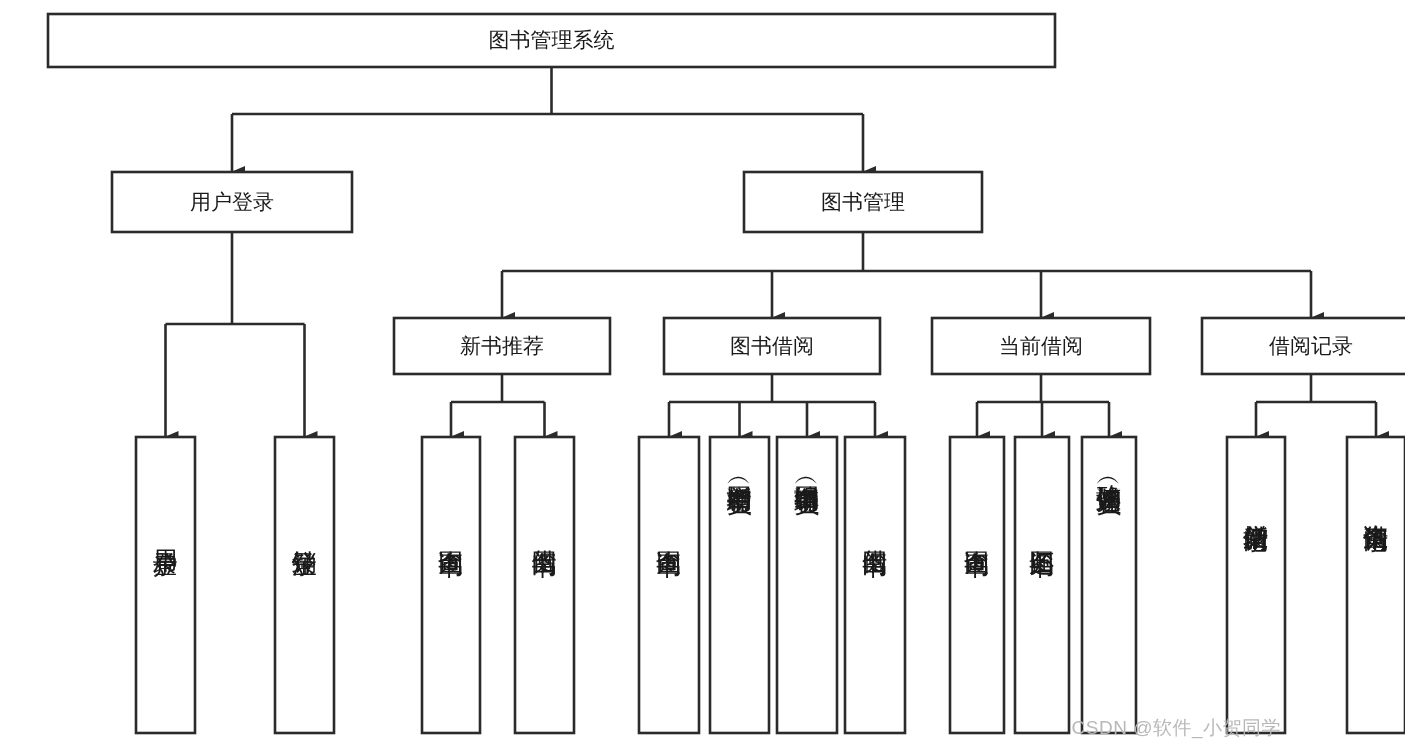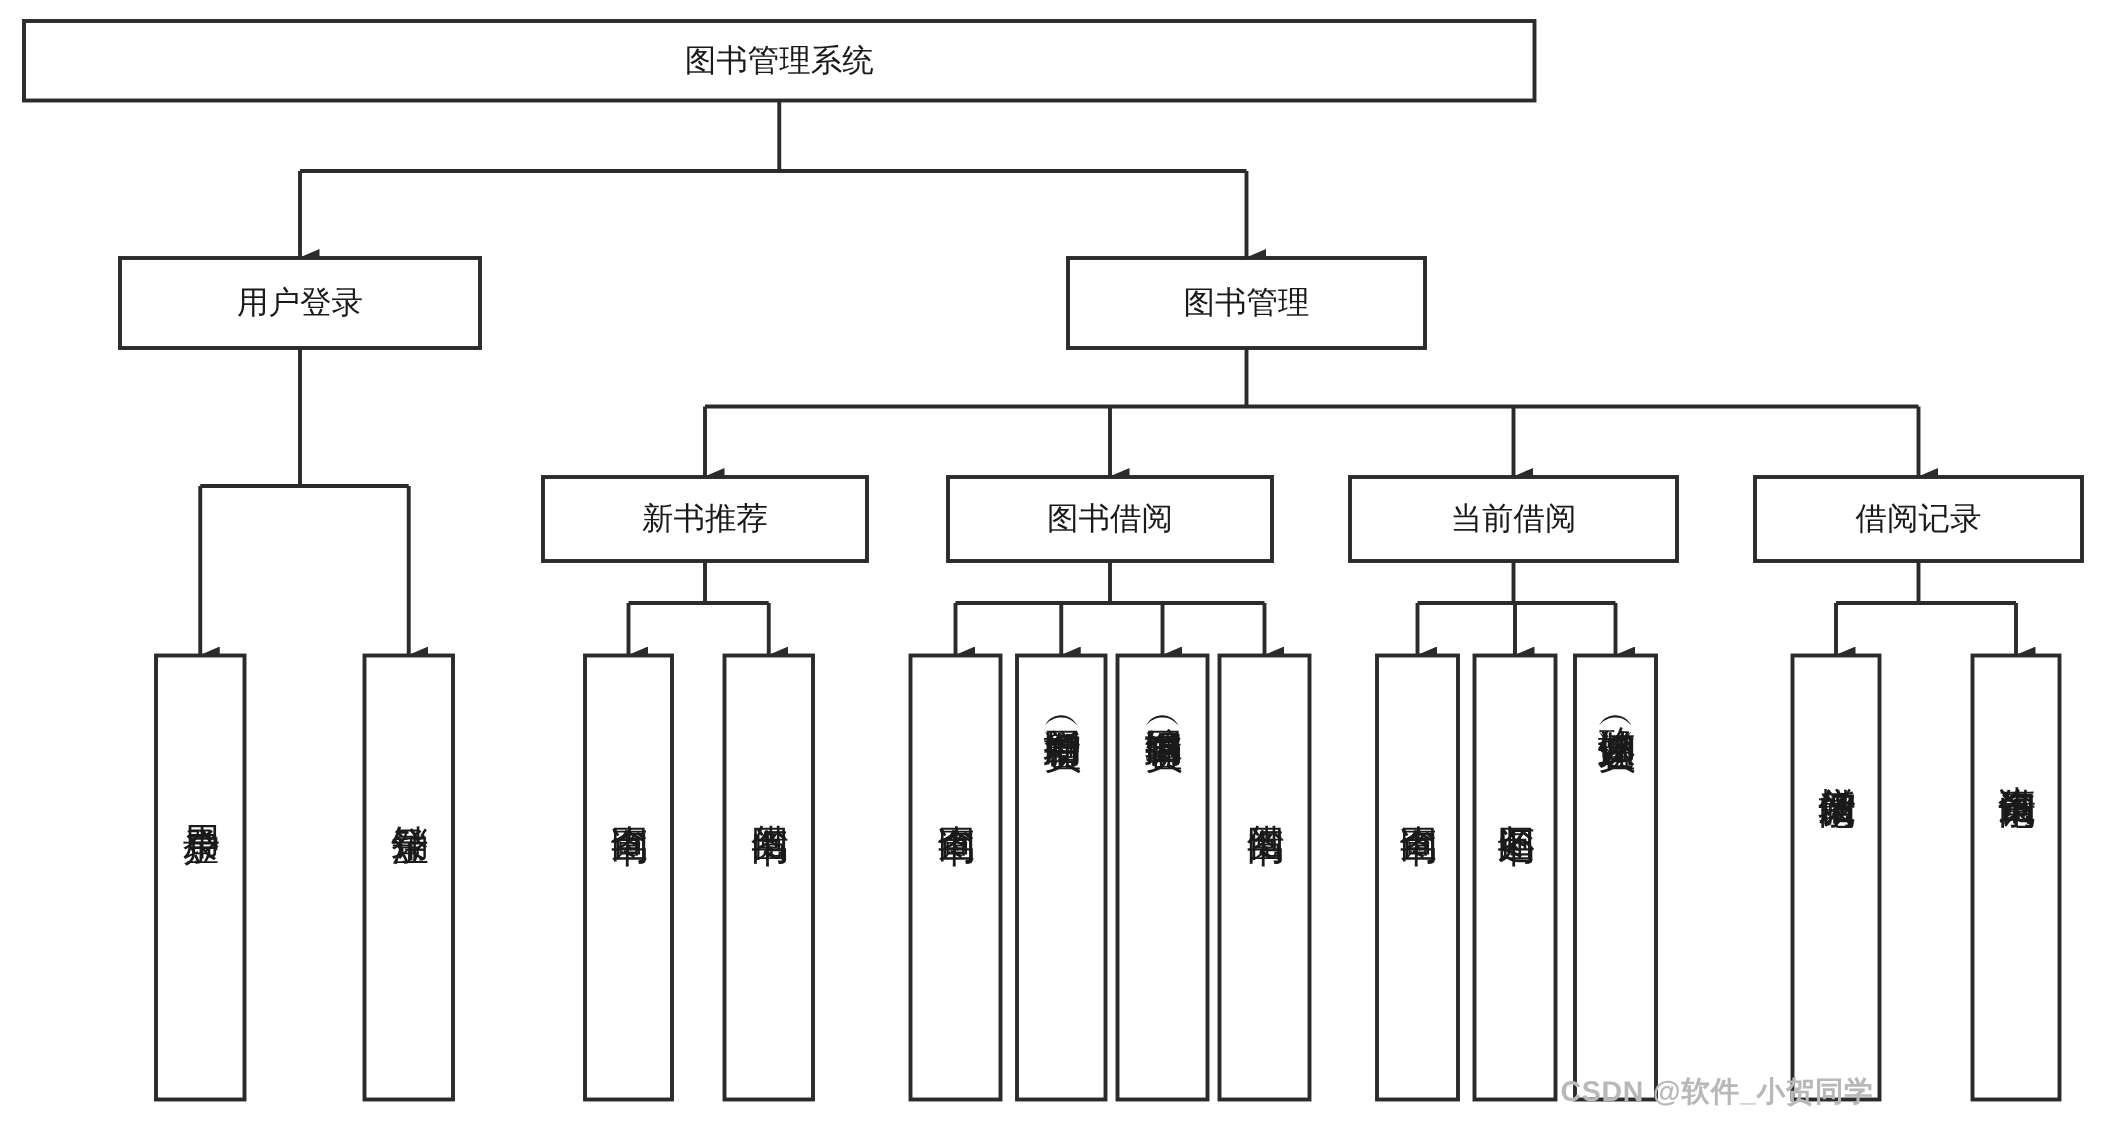--- a/index.html
+++ b/index.html
@@ -12,20 +12,21 @@
     height: 747px;
     font-family: "Liberation Sans", "DejaVu Sans", sans-serif;
     overflow: hidden;
     position: relative;
   }
   #diagram-root {
     position: relative;
     width: 1257px;
     height: 747px;
     background: #ffffff;
+    margin-left: 32px;
   }
   svg.tree-canvas {
     position: absolute;
     left: 0;
     top: 0;
     width: 1405px;
     height: 747px;
   }
   .node-box {
     fill: #ffffff;
@@ -68,21 +69,20 @@
   }
   .watermark {
     position: absolute;
     right: 8px;
     bottom: 6px;
     font-family: "Liberation Sans", "DejaVu Sans", sans-serif;
     font-size: 19px;
     color: #b8b8b8;
     white-space: nowrap;
     letter-spacing: 0.5px;
-    font-weight: bold;
   }
 </style>
 </head>
 <body>
 
 <div id="diagram-root">
 
   <svg class="tree-canvas" viewBox="0 0 1405 747">
     <defs>
       <marker id="arrow" viewBox="0 0 12 14" refX="6" refY="13" markerWidth="12" markerHeight="14" orient="auto" markerUnits="userSpaceOnUse">

